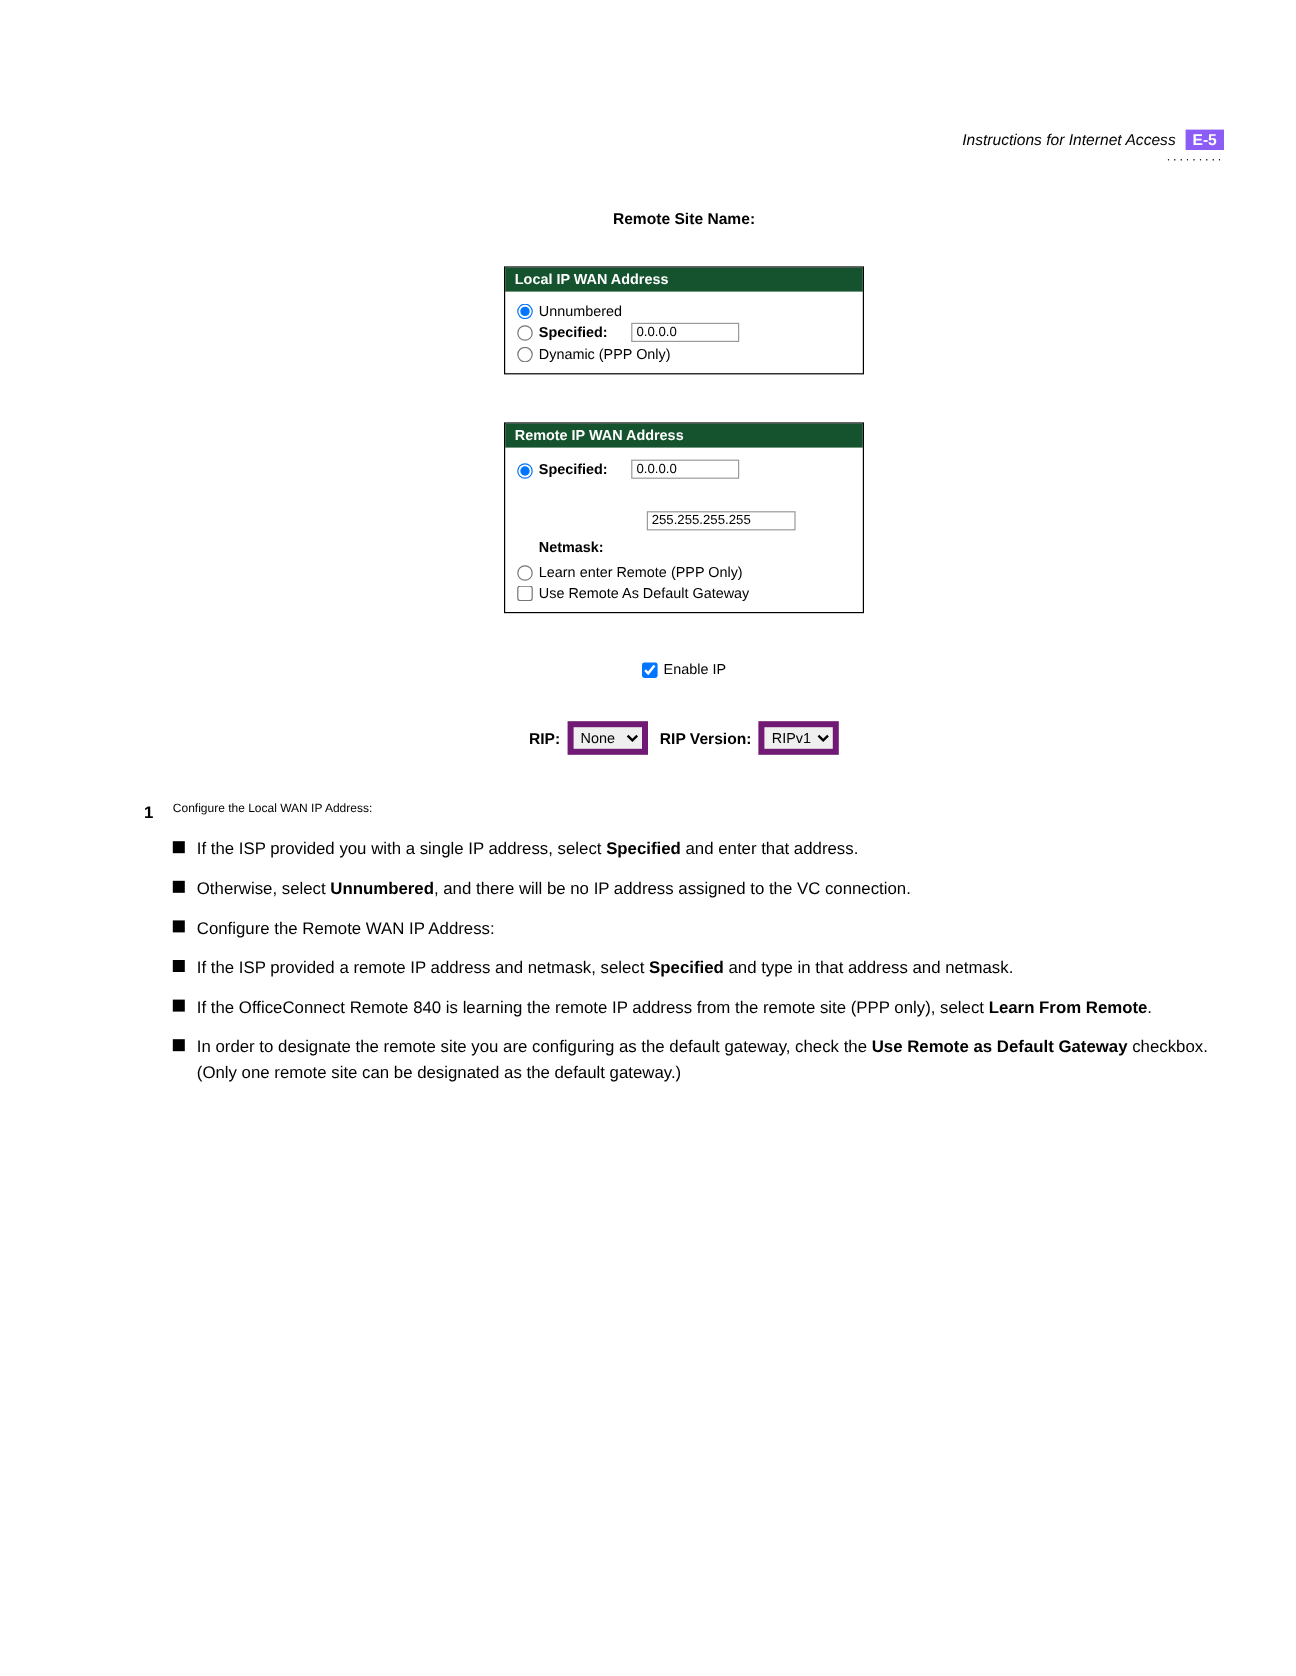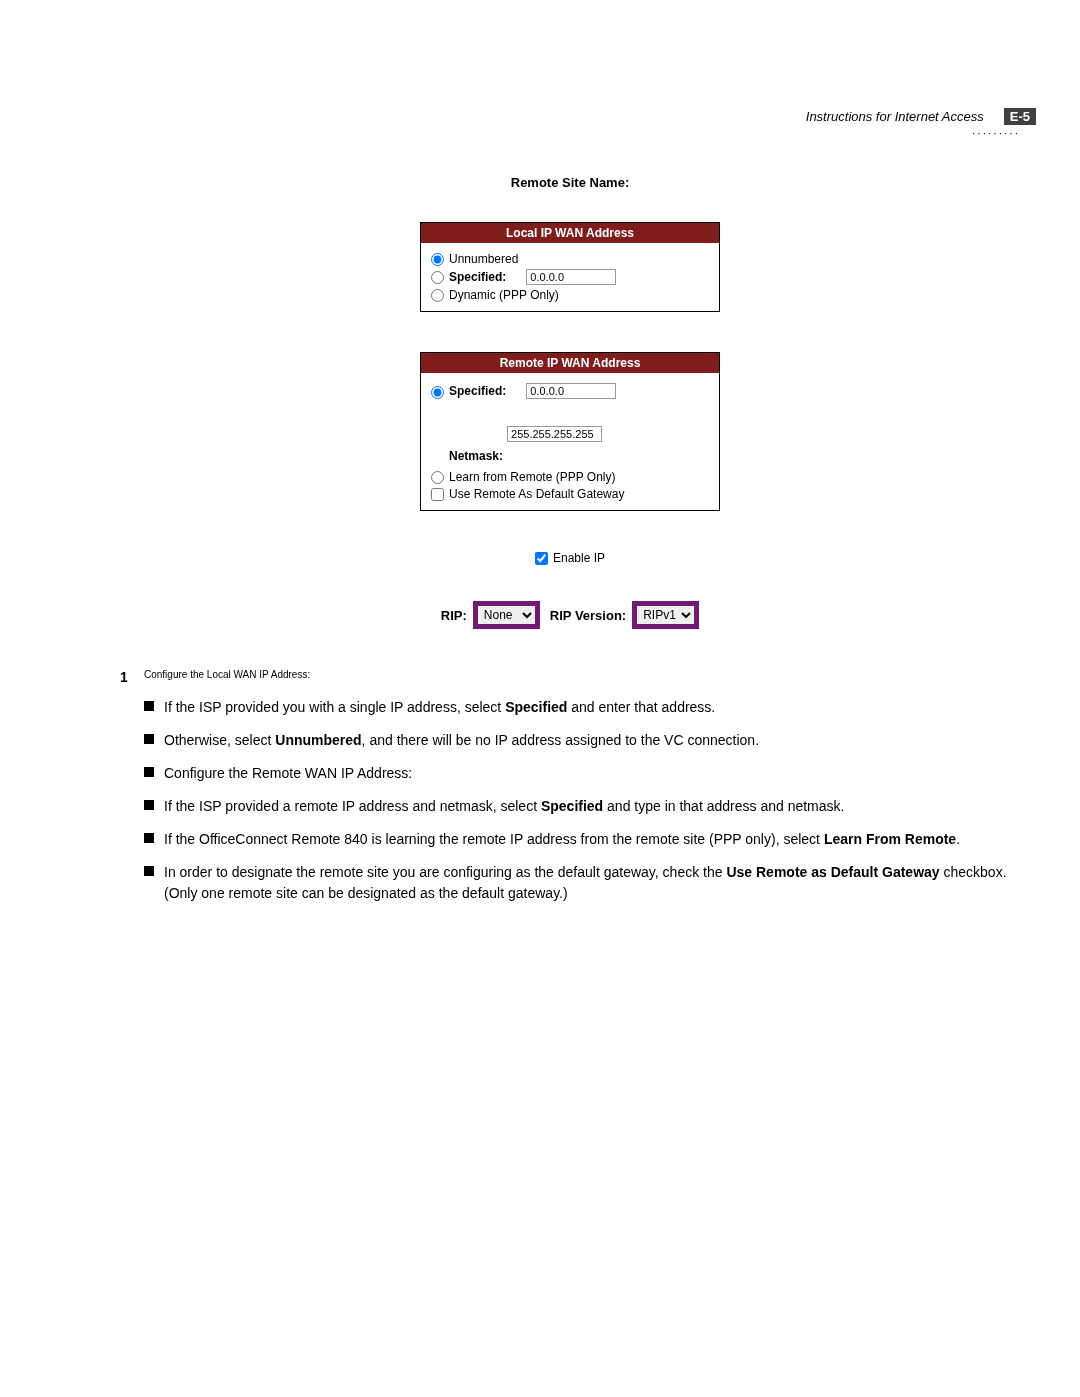--- a/index.html
+++ b/index.html
@@ -14,34 +14,34 @@
       background: #ffffff;
       font-family: Arial, Helvetica, sans-serif;
       font-size: 14px;
       color: #000000;
       position: relative;
     }
 
     .page-header {
       position: absolute;
       top: 108px;
-      right: 44px;
-      display: flex;
-      align-items: center;
-      gap: 16px;
+      right: 60px;
+      display: flex;
+      align-items: center;
+      gap: 4px;
     }
 
     .page-header-text {
       font-style: italic;
       font-size: 13px;
       color: #000;
     }
 
     .page-header-number {
-      background: #404040;
+      background: #8b5cf6;
       color: #fff;
       font-style: normal;
       font-weight: bold;
       font-size: 13px;
       padding: 1px 6px;
       margin-left: 4px;
     }
 
     .page-header-dots {
       position: absolute;
@@ -74,25 +74,24 @@
       text-align: center;
     }
 
     .panel {
       border: 1px solid #000;
       width: 300px;
       margin-bottom: 16px;
     }
 
     .panel-header {
-      background: #7f1d1d;
+      background: #14532d;
       color: #fff;
       font-weight: bold;
       font-size: 12px;
-      text-align: center;
       padding: 3px 8px;
     }
 
     .panel-body {
       padding: 6px 10px;
     }
 
     .radio-row {
       display: flex;
       align-items: center;
@@ -131,21 +130,22 @@
     .netmask-row .field-label {
       font-weight: bold;
       margin-right: 4px;
       margin-top: 44px;
     }
 
     .netmask-row input[type="text"] {
       border: 1px solid #999;
       padding: 1px 3px;
       font-size: 11px;
-      width: 95px;
+      width: 124px;
+      margin-left: 32px;
     }
 
     .checkbox-row {
       display: flex;
       align-items: center;
       margin: 3px 0;
       font-size: 12px;
     }
 
     .checkbox-row input[type="checkbox"] {
@@ -304,21 +304,21 @@
             </div>
             <div class="netmask-row" style="margin-left:0;">
               <span class="field-label">Netmask:</span>
               <input type="text" value="255.255.255.255" style="">
             </div>
           </div>
         </div>
 
         <div class="radio-row">
           <input type="radio" name="remote-wan" id="remote-learn" style="">
-          <label for="remote-learn">Learn from Remote (PPP Only)</label>
+          <label for="remote-learn">Learn enter Remote (PPP Only)</label>
         </div>
 
         <div class="checkbox-row">
           <input type="checkbox" id="remote-gateway" style="">
           <label for="remote-gateway">Use Remote As Default Gateway</label>
         </div>
       </div>
     </div>
 
     <div class="enable-ip-row">

